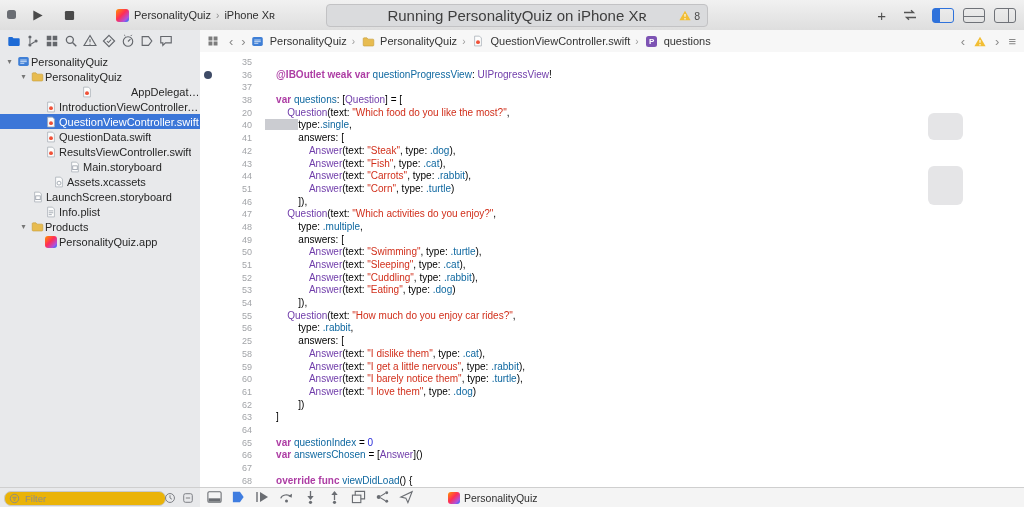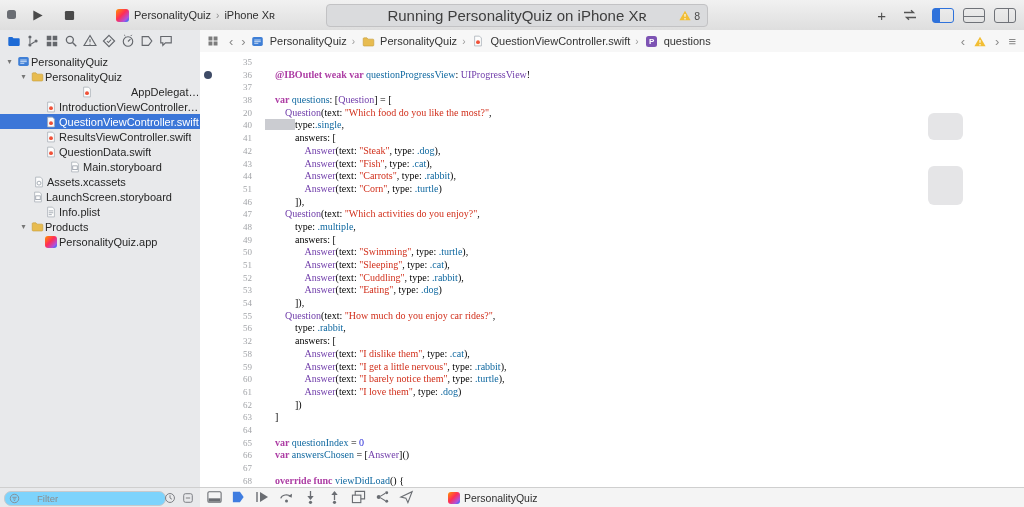--- a/index.html
+++ b/index.html
@@ -55,21 +55,21 @@
            border-right:1px solid #C6C6C8;padding-top:2px;overflow:hidden}
   .tree-row{height:15px;display:flex;align-items:center;font-size:11px;color:#262626;white-space:nowrap}
   .tree-row.selected{background:#3B76D8;color:#fff}
   .disc{width:11px;flex:none;font-size:8px;color:#767676;text-align:center}
   .tree-row.selected .disc{color:#fff}
   .f-icon{width:16px;flex:none;display:inline-flex;align-items:center;justify-content:center}
   .tree-label{overflow:hidden;text-overflow:ellipsis}
 
   
   .editor{position:absolute;top:52px;left:200px;right:0;bottom:19px;background:#FFF;overflow:hidden;
-          font-family:Liberation Serif, serif}
+          font-family:Liberation Sans, sans-serif}
   .code-lines{padding-top:4px}
   .code-line{display:flex;height:12.7px;line-height:12.7px}
   .gutter{width:52px;flex:none;text-align:right;padding-right:7px;font-size:9px;color:#A2A4A8;position:relative}
   .well{position:absolute;left:4px;top:2.5px;width:8px;height:8px;border-radius:50%;background:#3E4B66}
   .code{white-space:pre;font-size:10px;color:#000;padding-left:6px}
   .seg-k{color:#AD3DA4;font-weight:bold}
   .seg-p{color:#000}
   .seg-s{color:#D12F1B}
   .seg-t{color:#703DAA}
   .seg-d{color:#0F68A0}
@@ -77,21 +77,21 @@
   .seg-num{color:#272AD8}
   .seg-w{background:#CBCCD1}
   .ov-block{position:absolute;background:#E5E5E7;border-radius:6px}
   .ov1{left:728px;top:61px;width:35px;height:27px}
   .ov2{left:728px;top:114px;width:35px;height:39px}
 
   
   .filterbar{position:absolute;left:0;bottom:0;width:200px;height:19px;background:#E8E9EB;
              border-top:1px solid #CFCFCF;border-right:1px solid #C6C6C8}
   .filter-field{position:absolute;left:4px;top:3px;width:152px;height:13px;border-radius:7px;
-                background:#7dd3fc;border:1px solid #C8C9CC;display:flex;align-items:center;padding:0 4px;gap:15px}
+                background:#eab308;border:1px solid #C8C9CC;display:flex;align-items:center;padding:0 4px;gap:3px}
   .filter-field input{border:none;background:transparent;outline:none;width:100%;font-size:9.5px;
                       font-family:"Liberation Sans",sans-serif;color:#555}
   .filter-field input::placeholder{color:#8C8C8C}
   .fb-icon{position:absolute;top:3px;width:13px;height:13px;color:#77797E;display:flex;align-items:center;justify-content:center}
   .fb-clock{left:163px}.fb-scm{left:181px}
 
   .debugbar{position:absolute;left:200px;right:0;bottom:0;height:19px;background:#F4F4F4;border-top:1px solid #CFCFCF}
   .debug-controls{position:absolute;left:6px;top:1.5px;display:flex;align-items:center}
   .dbg-ic{width:16px;height:15px;margin-right:8px;color:#6A6D72;display:inline-flex;align-items:center;justify-content:center}
   .dbg-ic svg{width:15px;height:14px}
@@ -321,43 +321,43 @@
           <span class="tree-label">QuestionViewController.swift</span>
         </div>
         <div class="tree-row" style="padding-left: 32px;">
           <span class="disc"></span>
           <span class="f-icon">
             <svg viewBox="0 0 16 16" width="12" height="12">
               <path d="M3.5 1.5h6.5l2.5 2.5v10.5H3.5z" fill="#FDFDFD" stroke="#A6ACB4" stroke-width="1"></path>
               <circle cx="8" cy="9.5" r="2.6" fill="#F05138"></circle>
             </svg>
           </span>
+          <span class="tree-label">QuestionData.swift</span>
+        </div>
+        <div class="tree-row" style="padding-left: 32px;">
+          <span class="disc"></span>
+          <span class="f-icon">
+            <svg viewBox="0 0 16 16" width="12" height="12">
+              <path d="M3.5 1.5h6.5l2.5 2.5v10.5H3.5z" fill="#FDFDFD" stroke="#A6ACB4" stroke-width="1"></path>
+              <circle cx="8" cy="9.5" r="2.6" fill="#F05138"></circle>
+            </svg>
+          </span>
           <span class="tree-label">ResultsViewController.swift</span>
         </div>
-        <div class="tree-row" style="padding-left: 32px;">
-          <span class="disc"></span>
-          <span class="f-icon">
-            <svg viewBox="0 0 16 16" width="12" height="12">
-              <path d="M3.5 1.5h6.5l2.5 2.5v10.5H3.5z" fill="#FDFDFD" stroke="#A6ACB4" stroke-width="1"></path>
-              <circle cx="8" cy="9.5" r="2.6" fill="#F05138"></circle>
-            </svg>
-          </span>
-          <span class="tree-label">QuestionData.swift</span>
-        </div>
         <div class="tree-row" style="padding-left: 32px; margin-left: 24px;">
           <span class="disc"></span>
           <span class="f-icon">
             <svg viewBox="0 0 16 16" width="12" height="12">
               <path d="M3.5 1.5h6.5l2.5 2.5v10.5H3.5z" fill="#FDFDFD" stroke="#A6ACB4" stroke-width="1"></path>
               <rect x="5" y="6.5" width="6" height="5" fill="none" stroke="#8E95A0" stroke-width="1"></rect>
             </svg>
           </span>
           <span class="tree-label">Main.storyboard</span>
         </div>
-        <div class="tree-row" style="padding-left: 20px;">
+        <div class="tree-row" style="padding-left: 40px;">
           <span class="disc"></span>
           <span class="f-icon">
             <svg viewBox="0 0 16 16" width="12" height="12">
               <path d="M3.5 1.5h6.5l2.5 2.5v10.5H3.5z" fill="#FDFDFD" stroke="#A6ACB4" stroke-width="1"></path>
               <circle cx="8" cy="9.5" r="2.6" fill="none" stroke="#8E95A0" stroke-width="1"></circle>
             </svg>
           </span>
           <span class="tree-label">Assets.xcassets</span>
         </div>
         <div class="tree-row" style="padding-left: 19px;">
@@ -483,21 +483,21 @@
         </div>
         <div class="code-line">
           <span class="gutter">55</span>
           <span class="code"><span class="seg-p">        </span><span class="seg-t">Question</span><span class="seg-p">(text: </span><span class="seg-s">"How much do you enjoy car rides?"</span><span class="seg-p">,</span></span>
         </div>
         <div class="code-line">
           <span class="gutter">56</span>
           <span class="code"><span class="seg-p">            type: </span><span class="seg-e">.rabbit</span><span class="seg-p">,</span></span>
         </div>
         <div class="code-line">
-          <span class="gutter">32</span>
+          <span class="gutter">25</span>
           <span class="code"><span class="seg-p">            answers: [</span></span>
         </div>
         <div class="code-line">
           <span class="gutter">58</span>
           <span class="code"><span class="seg-p">                </span><span class="seg-t">Answer</span><span class="seg-p">(text: </span><span class="seg-s">"I dislike them"</span><span class="seg-p">, type: </span><span class="seg-e">.cat</span><span class="seg-p">),</span></span>
         </div>
         <div class="code-line">
           <span class="gutter">59</span>
           <span class="code"><span class="seg-p">                </span><span class="seg-t">Answer</span><span class="seg-p">(text: </span><span class="seg-s">"I get a little nervous"</span><span class="seg-p">, type: </span><span class="seg-e">.rabbit</span><span class="seg-p">),</span></span>
         </div>

